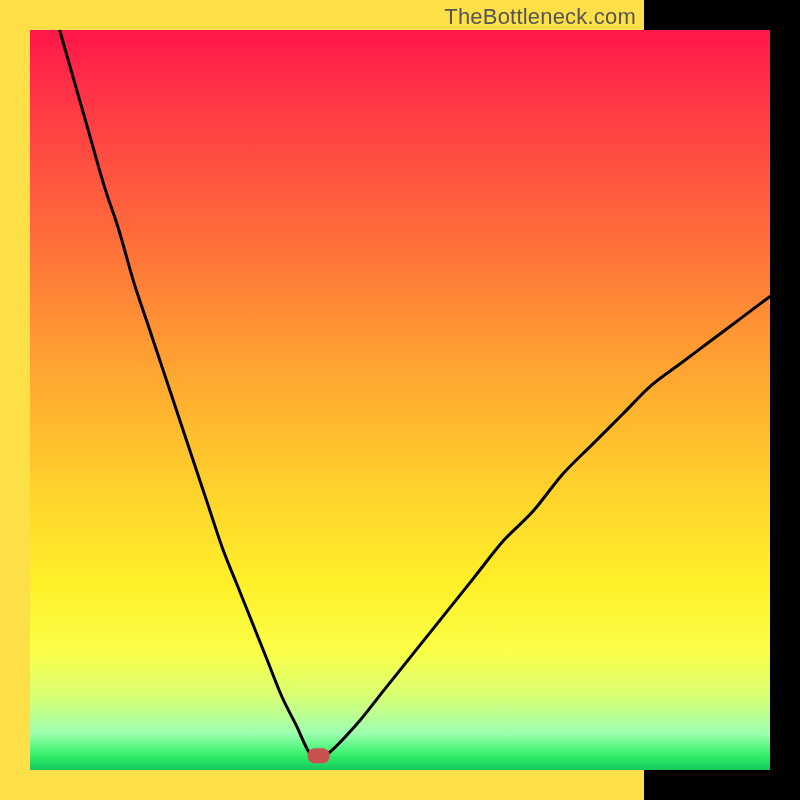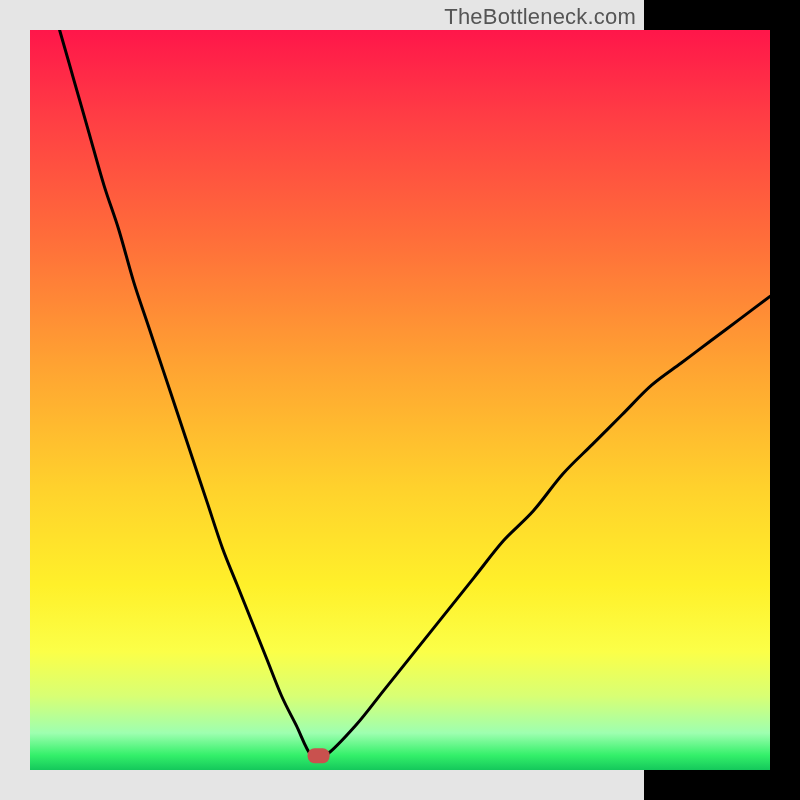--- a/index.html
+++ b/index.html
@@ -8,21 +8,21 @@
     width: 800px;
     height: 800px;
     background: #000;
     overflow: hidden;
     font-family: Arial, Helvetica, sans-serif;
   }
   .outer {
     position: relative;
     width: 644px;
     height: 800px;
-    background: #e5e5e5;
+    background: #fde047;
   }
   .plot-area {
     position: absolute;
     left: 30px;
     top: 30px;
     width: 740px;
     height: 740px;
     
     background: linear-gradient(
       to bottom,

